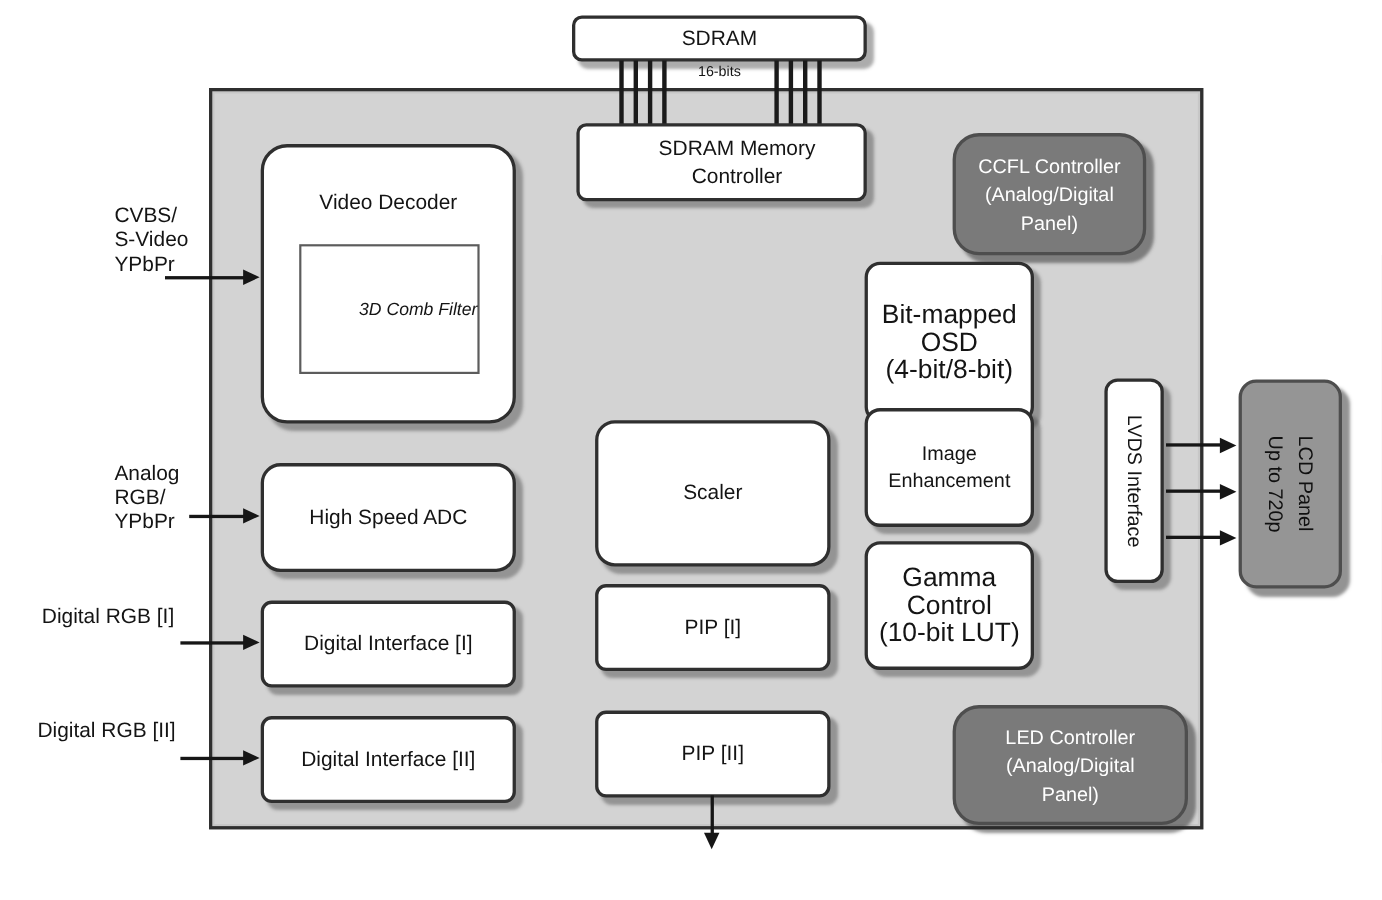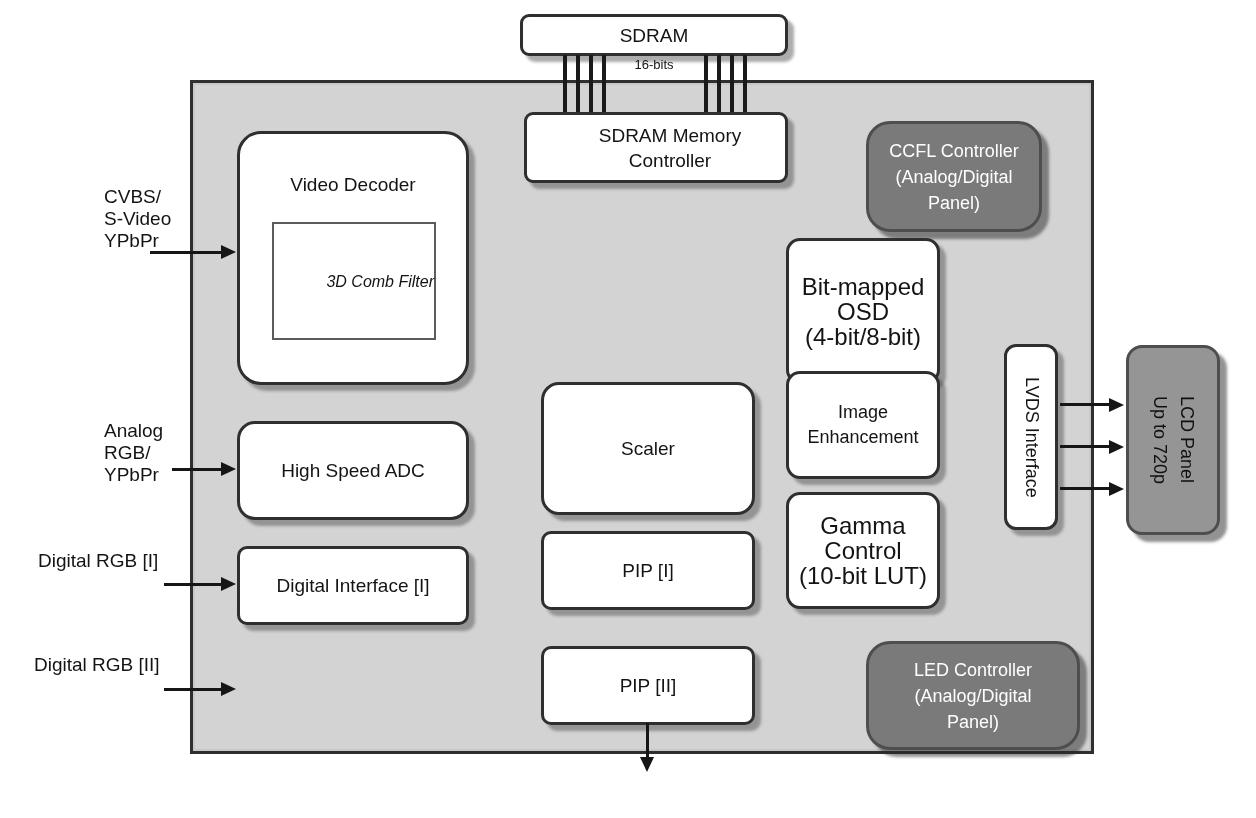--- a/index.html
+++ b/index.html
@@ -94,20 +94,23 @@
       <span>3D Comb Filter</span>
     </div>
   </div>
 
   <div class="box adc">
     <div>High Speed ADC</div>
   </div>
   <div class="box dif1">
     <div>Digital Interface [I]</div>
   </div>
+  <div class="box dif2">
+    <div>Digital Interface [II]</div>
+  </div>
 
   <div class="box scaler">
     <div>Scaler</div>
   </div>
   <div class="box pip1">
     <div>PIP [I]</div>
   </div>
   <div class="box pip2">
     <div>PIP [II]</div>
   </div>

